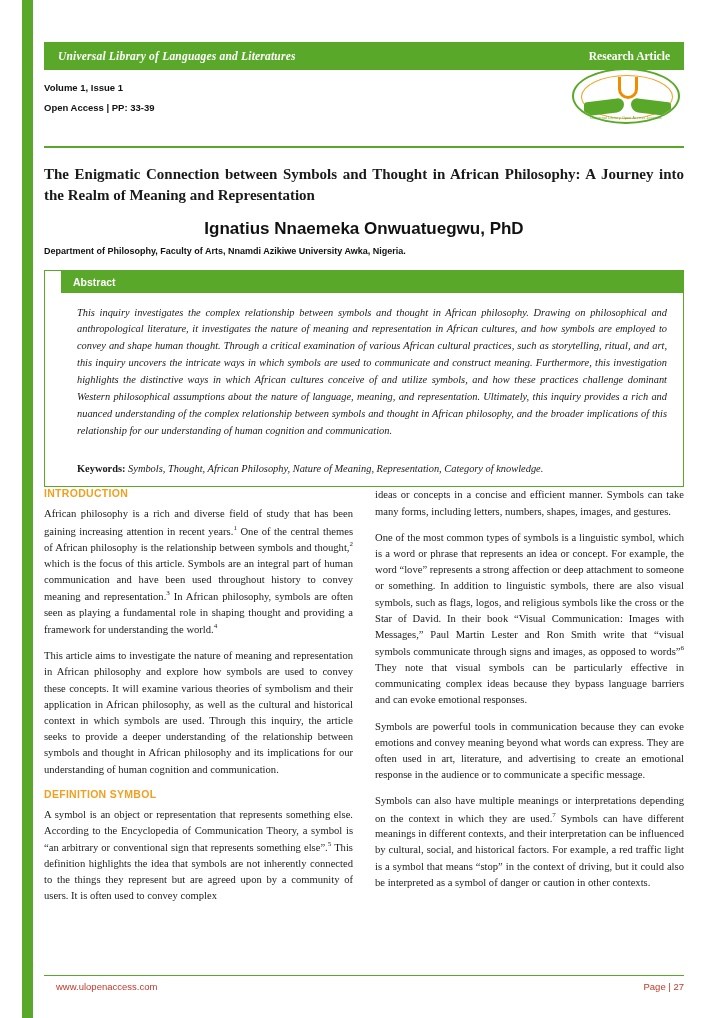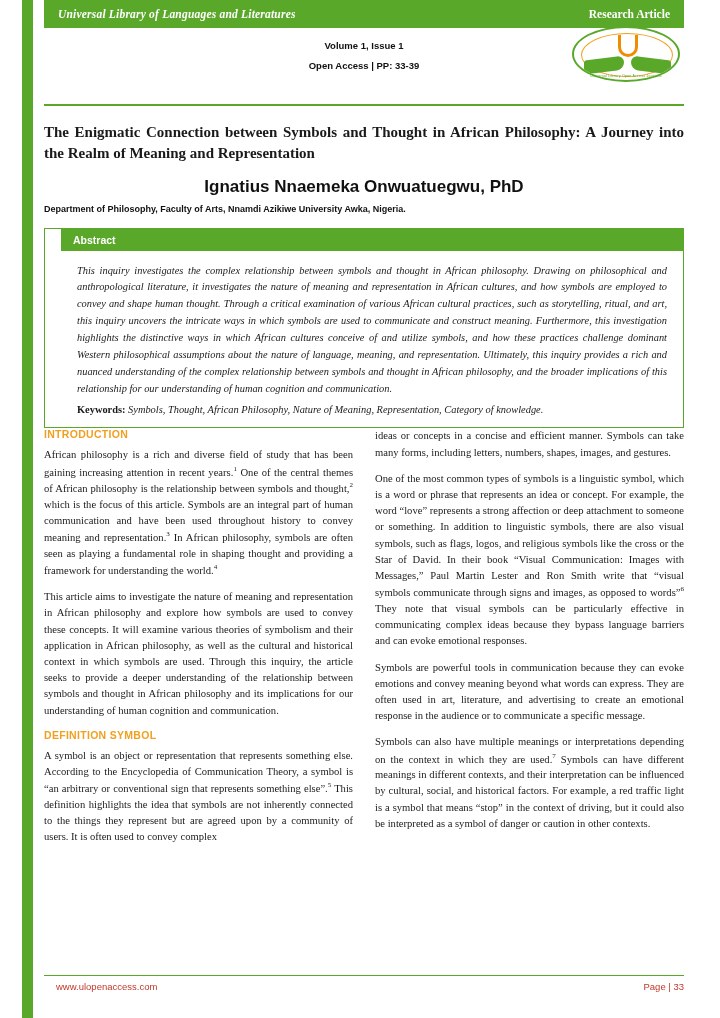--- a/index.html
+++ b/index.html
@@ -30,20 +30,21 @@
   .content {
     position: absolute;
     left: 44px;
     top: 0;
     width: 640px;
     height: 1018px;
   }
   
   .journal-bar {
     position: relative;
+    margin-top: 42px;
     height: 28px;
     background: #5aa829;
     color: #ffffff;
     display: flex;
     align-items: center;
     justify-content: space-between;
     padding: 0 14px;
     box-sizing: border-box;
   }
   .journal-name {
@@ -62,21 +63,20 @@
     margin-top: 12px;
     position: relative;
     height: 62px;
   }
   .meta-line {
     font-family: "Liberation Sans", sans-serif;
     font-size: 9.5px;
     font-weight: bold;
     color: #111;
     margin-bottom: 9px;
-    text-align: center;
   }
   
   .logo {
     position: absolute;
     right: 4px;
     top: -14px;
     width: 108px;
     height: 62px;
   }
   .logo-oval {
@@ -173,21 +173,21 @@
   }
   .abstract-text {
     font-family: "Liberation Serif", serif;
     font-style: italic;
     font-size: 10.4px;
     line-height: 1.62;
     text-align: justify;
     color: #1a1a1a;
   }
   .keywords {
-    margin-top: 7px;
+    margin-top: 24px;
     font-family: "Liberation Serif", serif;
     font-size: 10.4px;
     font-style: italic;
     color: #1a1a1a;
   }
   .keywords b {
     font-style: normal;
     font-weight: bold;
   }
   
@@ -314,17 +314,17 @@
         <p class="body"><span>Symbols can also have multiple meanings or interpretations depending on the context in which they are used.</span><sup>7</sup><span> Symbols can have different meanings in different contexts, and their interpretation can be influenced by cultural, social, and historical factors. For example, a red traffic light is a symbol that means “stop” in the context of driving, but it could also be interpreted as a symbol of danger or caution in other contexts.</span></p>
       </div>
 
     </div>
   </div>
 
   <div class="footer">
     <div class="footer-rule"></div>
     <div class="footer-row">
       <div class="footer-left">www.ulopenaccess.com</div>
-      <div class="footer-right">Page | 33</div>
+      <div class="footer-right">Page | 27</div>
     </div>
   </div>
 
 </div>
 
 </body></html>

